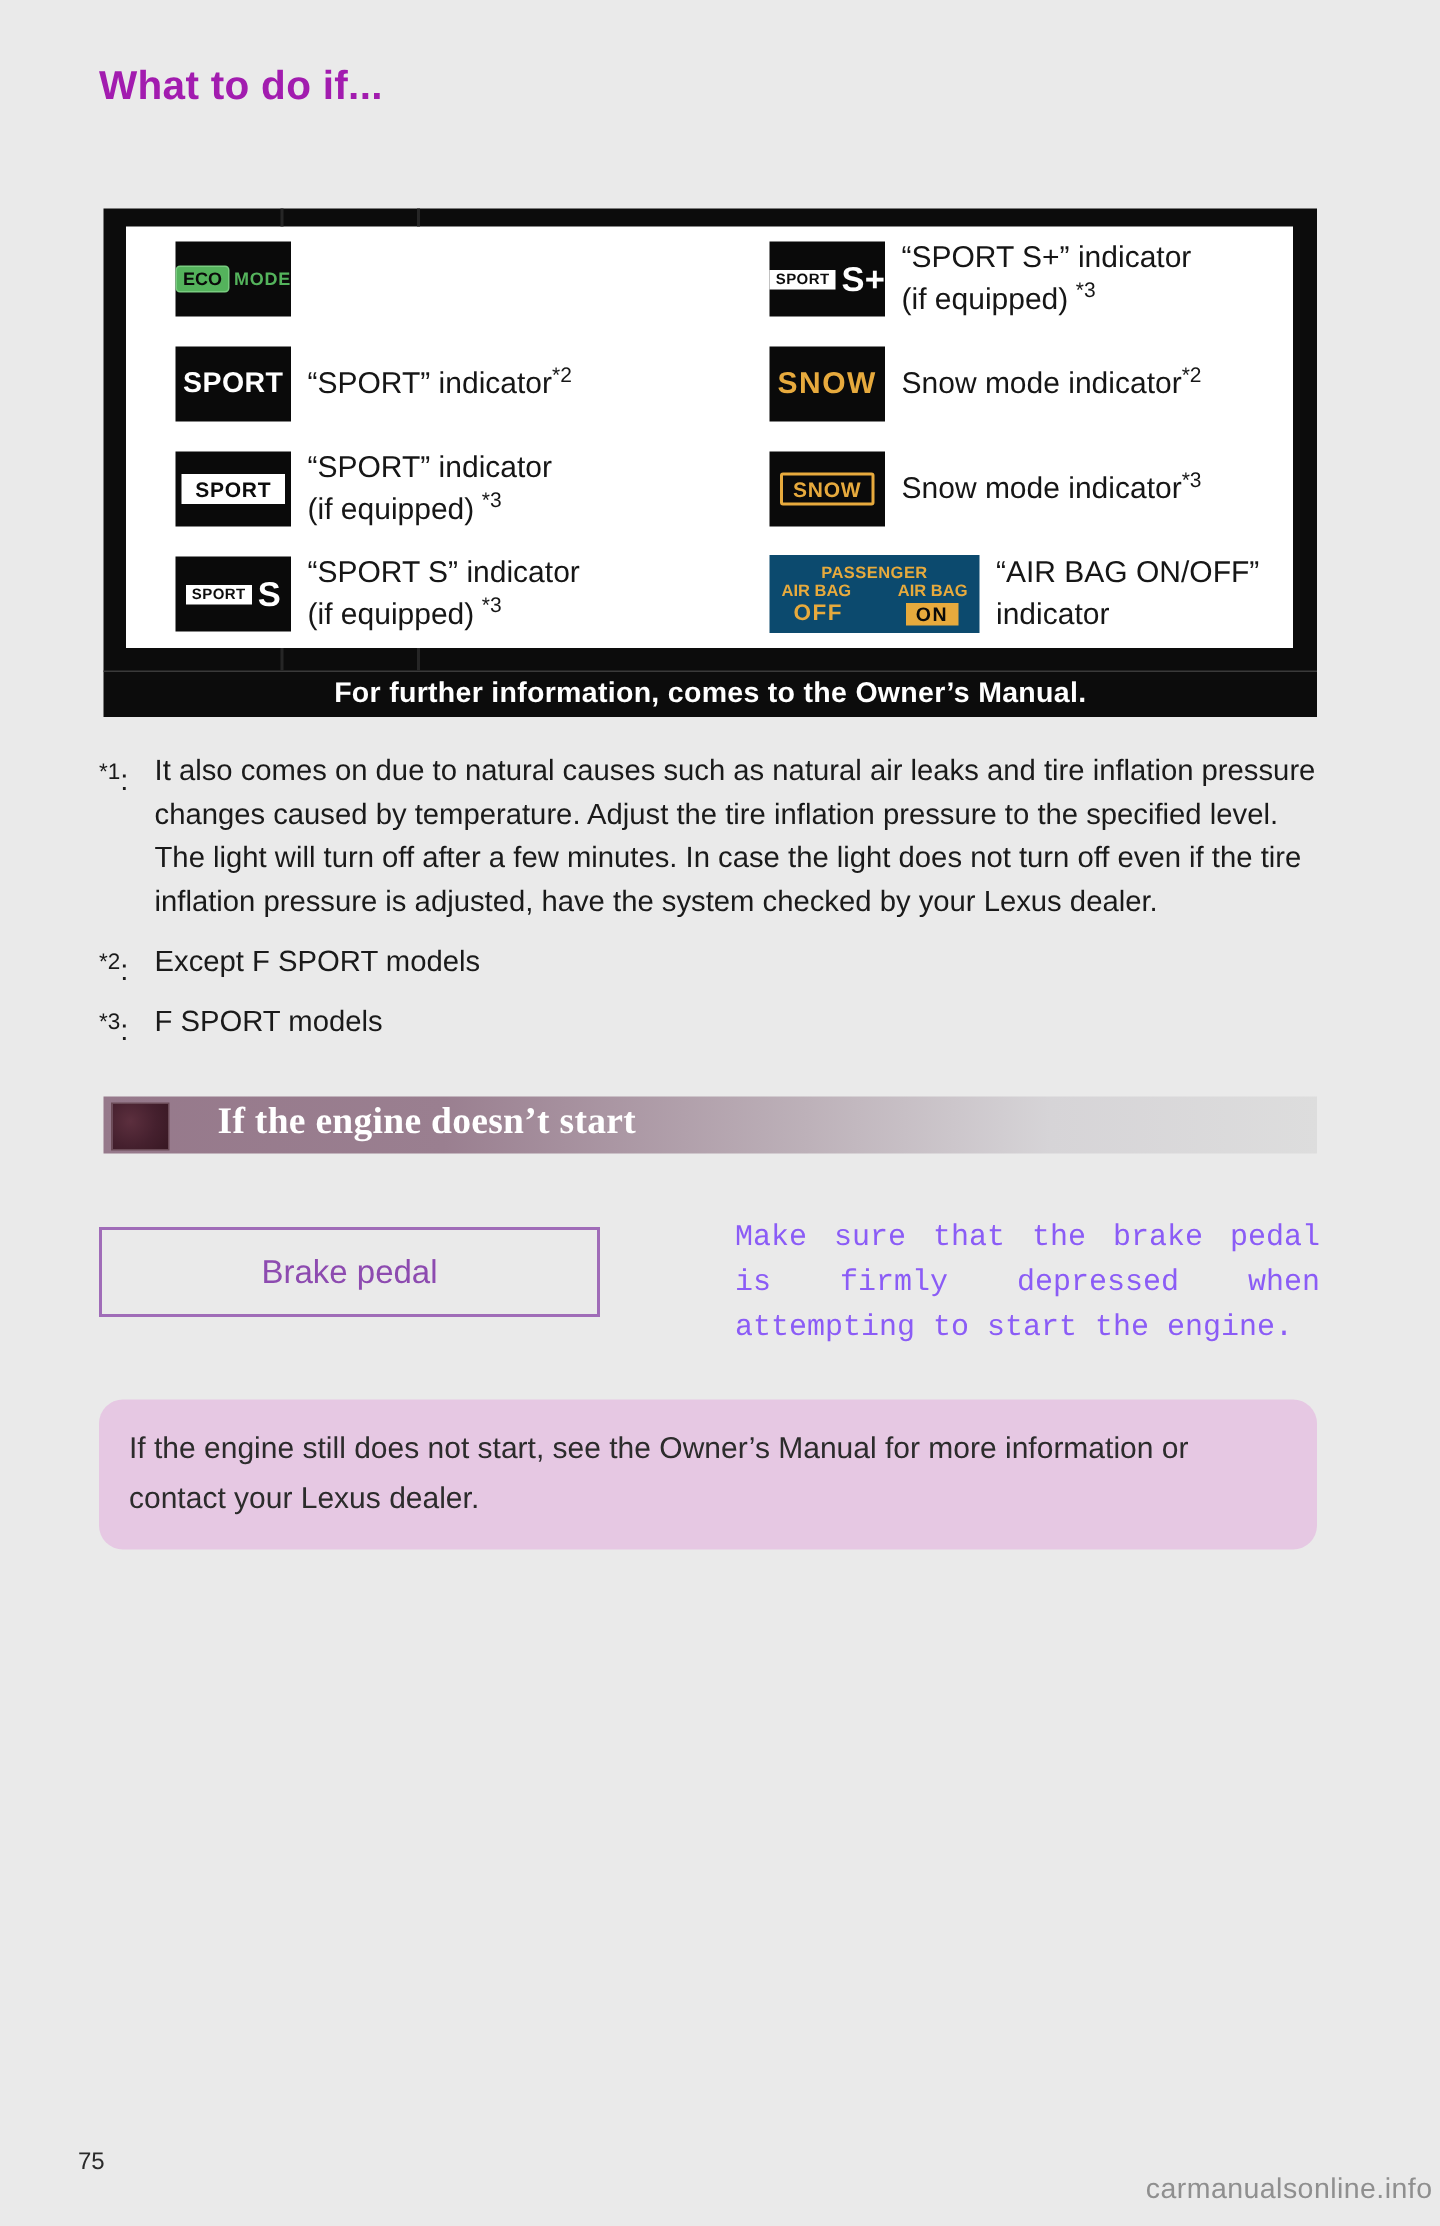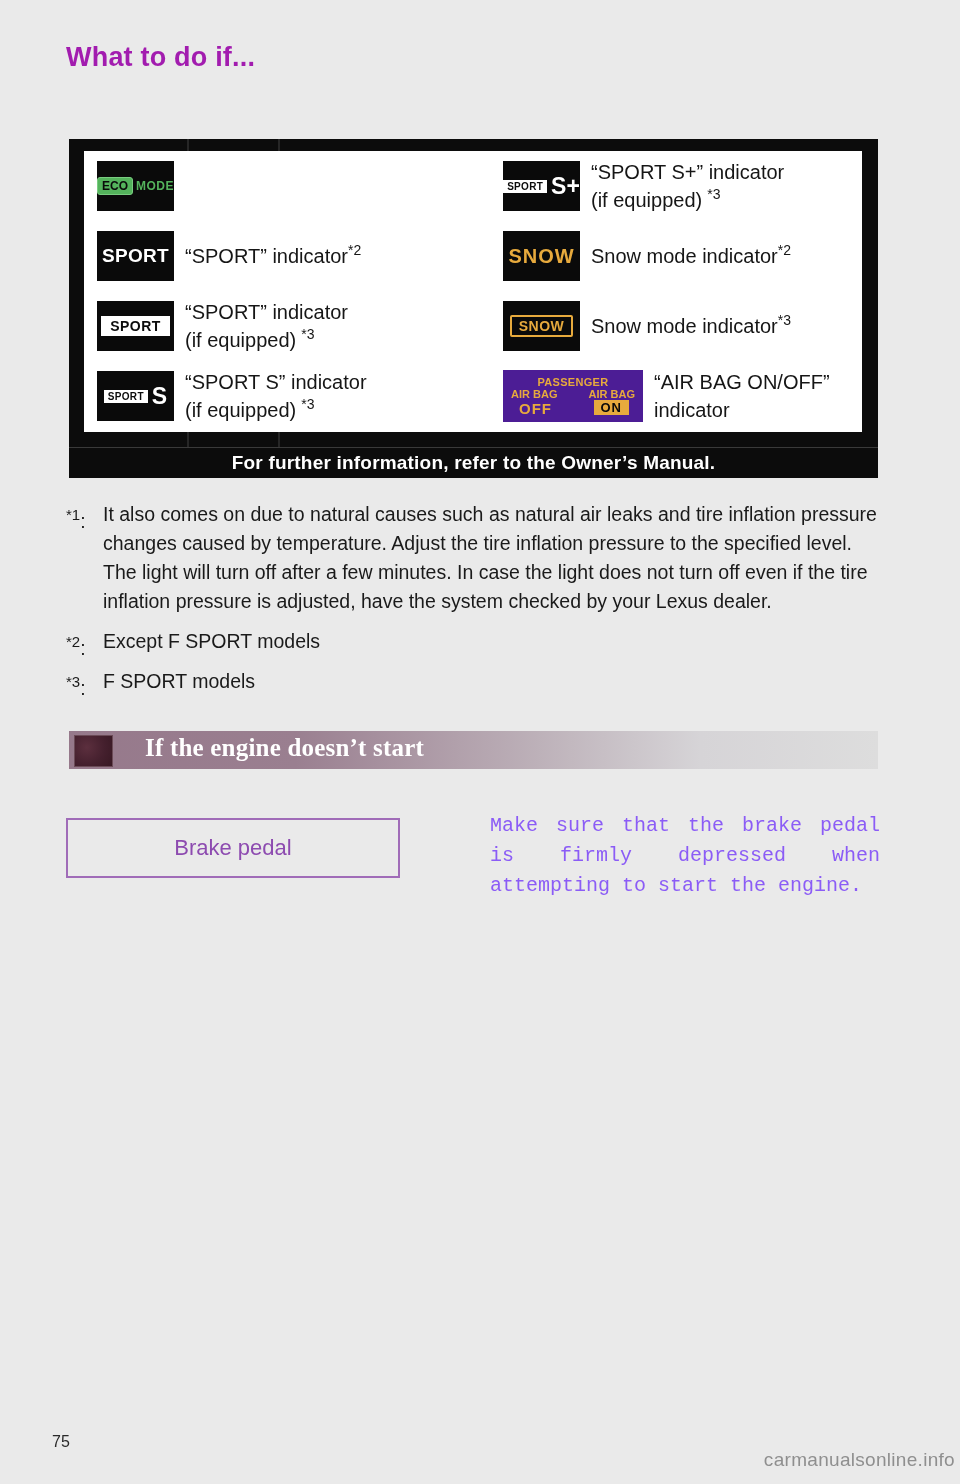--- a/index.html
+++ b/index.html
@@ -35,20 +35,21 @@
   .gl-1 { left:118px; }
   .gl-2 { left:209px; }
 
   .panel {
     margin:0 16px 0 15px;
     height:281px; background:#ffffff;
     display:grid;
     grid-template-columns:50% 50%;
     grid-auto-rows:70px;
     align-items:center;
+    padding-left:20px;
   }
   .cell { display:flex; align-items:center; gap:11px; padding-left:13px; }
   .cell.right { padding-left:30px; }
 
   .lbl { font-size:20px; line-height:28px; color:#161616; }
   .lbl sup { font-size:14px; line-height:0; }
   .sup-spaced { margin-left:5px; }
 
   
   .ind-icon {
@@ -78,27 +79,27 @@
   }
   .sport-letter { color:#fff; font-weight:bold; font-size:23px; }
   
   .snow-big { color:#e7aa3d; font-weight:bold; font-size:20px; letter-spacing:1px; }
   .snow-outline {
     border:2px solid #e7aa3d; border-radius:2px; color:#e7aa3d;
     font-weight:bold; font-size:14px; padding:1px 7px; letter-spacing:0.5px;
   }
   
   .airbag-icon {
-    width:140px; height:52px; background:#4c1d95; flex:0 0 auto;
+    width:140px; height:52px; background:#0c4a6e; flex:0 0 auto;
     display:flex; flex-direction:column; justify-content:center;
     color:#e7aa3d; font-weight:bold; padding:2px 8px; box-sizing:border-box;
   }
   .ab-row1 { text-align:center; font-size:11px; letter-spacing:0.3px; }
   .ab-row2 { display:flex; justify-content:space-between; font-size:11px; }
-  .ab-row3 { display:flex; justify-content:space-between; align-items:flex-start; padding:0 6px 0 8px; }
+  .ab-row3 { display:flex; justify-content:space-between; align-items:flex-end; padding:0 6px 0 8px; }
   .ab-off { font-size:15px; letter-spacing:1px; }
   .ab-on { background:#e7aa3d; color:#0a0a0a; font-size:13px; padding:0 7px; letter-spacing:1px; }
 
   .table-footer {
     flex:1; border-top:1px solid #3a3a3a;
     display:flex; align-items:center; justify-content:center;
     color:#fff; font-size:19px; font-weight:bold; letter-spacing:0.2px;
   }
 
   
@@ -254,21 +255,21 @@
         </div>
       </div>
 
     </div>
 
     <div class="band mid">
       <div class="grid-line gl-1"></div>
       <div class="grid-line gl-2"></div>
     </div>
 
-    <div class="table-footer">For further information, refer to the Owner’s Manual.</div>
+    <div class="table-footer">For further information, comes to the Owner’s Manual.</div>
   </div>
 
   <div class="footnotes">
     <div class="footnote">
       <span class="fn-marker"><sup>*1</sup><span>:</span></span>
       <span class="fn-text">It also comes on due to natural causes such as natural air leaks and tire inflation pressure changes caused by temperature. Adjust the tire inflation pressure to the specified level. The light will turn off after a few minutes. In case the light does not turn off even if the tire inflation pressure is adjusted, have the system checked by your Lexus dealer.</span>
     </div>
     <div class="footnote">
       <span class="fn-marker"><sup>*2</sup><span>:</span></span>
       <span class="fn-text">Except F SPORT models</span>
@@ -283,17 +284,18 @@
     <div class="section-marker"></div>
     <div class="section-title">If the engine doesn’t start</div>
   </div>
 
 
   <div class="brake-box">
     <span class="brake-label">Brake pedal</span>
   </div>
   <div class="brake-desc">Make sure that the brake pedal is firmly depressed when attempting to start the engine.</div>
 
+  <div class="note-box">If the engine still does not start, see the Owner’s Manual for more information or contact your Lexus dealer.</div>
 
   <div class="page-number">75</div>
   <div class="watermark">carmanualsonline.info</div>
 
 </div>
 
 </body></html>

